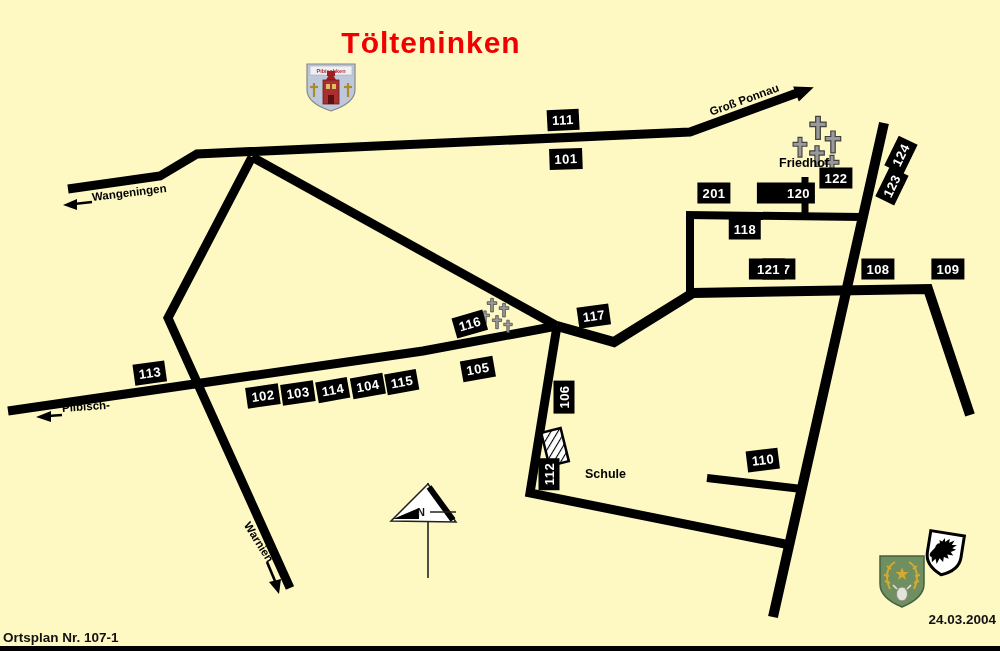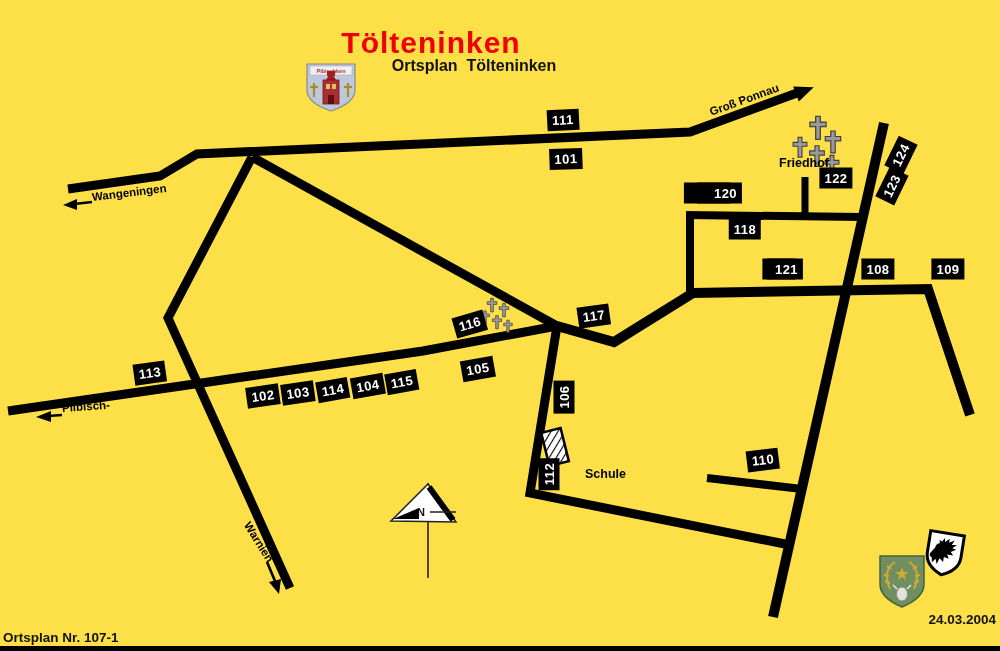--- a/index.html
+++ b/index.html
@@ -1,20 +1,20 @@
 <!DOCTYPE html>
 <html style="--road: #000000; --title: #f00000; --label-bg: #000000; --label-fg: #ffffff;"><head>
 <meta charset="utf-8">
 <style>
   :root{
     --road:#000000; --title:#f00000; --label-bg:#000000; --label-fg:#ffffff; --ink:#111111;
   }
   html,body{margin:0;padding:0;background:#ffffff;}
   .stage{
-    position:relative;width:1000px;height:651px;overflow:hidden;background:#fde047;
+    position:relative;width:1000px;height:651px;overflow:hidden;background:#fef9c3;
     font-family:"Liberation Sans","DejaVu Sans",sans-serif;color:var(--ink);
   }
   .stage svg{position:absolute;left:0;top:0;}
   .title{
     position:absolute;left:431px;top:26px;transform:translateX(-50%);
     font-size:30px;font-weight:bold;color:var(--title);letter-spacing:1px;white-space:pre;
   }
   .subtitle{
     position:absolute;left:474px;top:57px;transform:translateX(-50%);
     font-size:16px;font-weight:bold;white-space:pre;
@@ -150,21 +150,20 @@
       <path d="M897,589 l-4,-4 M907,589 l4,-4" stroke="#e3e3da" stroke-width="1.6" fill="none"></path>
     </g>
 
     <g transform="rotate(9 944 556)">
       <path d="M927,533 h34 v22 q0,13 -17,20 q-17,-7 -17,-20 z" fill="#ffffff" stroke="#000000" stroke-width="3"></path>
       <path d="M934,549 c0,-3 2,-5 4,-5 l-1,-3 3,1 2,-4 1,4 4,-4 0,4 5,-3 -2,5 5,-1 -4,4 4,1 -5,3 3,3 -6,0 2,4 -5,-1 0,5 -4,-3 -2,6 -2,-5 -3,4 -1,-5 c-2,0 -3,-2 -2,-4 z" fill="#000000"></path>
     </g>
   </svg>
 
   <div class="title">Tölteninken</div>
-  <div class="subtitle">Ortsplan  Tölteninken</div>
 
   <div id="roadNames">
       <div class="road-name" style="left: 710px; top: 112px; transform: translate(0px, -50%) rotate(-20deg);">Groß Ponnau</div>
       <div class="road-name" style="left: 92px; top: 197px; transform: translate(0px, -50%) rotate(-7deg);">Wangeningen</div>
       <div class="road-name" style="left: 62px; top: 408px; transform: translate(0px, -50%) rotate(-4deg);">Pilbisch-</div>
       <div class="road-name" style="left: 247px; top: 523px; transform: translate(0px, -50%) rotate(58deg);">Warnien</div>
     </div>
   <div id="numLabels">
       <div class="num-label" style="left: 566px; top: 159px; transform: translate(-50%, -50%) rotate(-2deg);">101</div>
       <div class="num-label" style="left: 563px; top: 120px; transform: translate(-50%, -50%) rotate(-3deg);">111</div>
@@ -174,26 +173,26 @@
       <div class="num-label" style="left: 368px; top: 386px; transform: translate(-50%, -50%) rotate(-10deg);">104</div>
       <div class="num-label" style="left: 402px; top: 382px; transform: translate(-50%, -50%) rotate(-10deg);">115</div>
       <div class="num-label" style="left: 478px; top: 369px; transform: translate(-50%, -50%) rotate(-10deg);">105</div>
       <div class="num-label" style="left: 150px; top: 373px; transform: translate(-50%, -50%) rotate(-8deg);">113</div>
       <div class="num-label" style="left: 470px; top: 324px; transform: translate(-50%, -50%) rotate(-16deg);">116</div>
       <div class="num-label" style="left: 594px; top: 316px; transform: translate(-50%, -50%) rotate(-8deg);">117</div>
       <div class="num-label" style="left: 564px; top: 397px; transform: translate(-50%, -50%) rotate(-90deg);">106</div>
       <div class="num-label" style="left: 549px; top: 474px; transform: translate(-50%, -50%) rotate(-90deg);">112</div>
       <div class="num-label" style="left: 763px; top: 460px; transform: translate(-50%, -50%) rotate(-7deg);">110</div>
       <div class="num-label" style="left: 779px; top: 269px; transform: translate(-50%, -50%) rotate(0deg);">107</div>
-      <div class="num-label" style="left: 785px; top: 269px; transform: translate(-50%, -50%) rotate(0deg); padding-left: 8px;">121</div>
+      <div class="num-label" style="left: 767px; top: 269px; transform: translate(-50%, -50%) rotate(0deg); padding-left: 8px;">121</div>
       <div class="num-label" style="left: 878px; top: 269px; transform: translate(-50%, -50%) rotate(0deg);">108</div>
       <div class="num-label" style="left: 919px; top: 269px; transform: translate(-50%, -50%) rotate(0deg); margin-left: 29px;">109</div>
       <div class="num-label" style="left: 714px; top: 229px; transform: translate(-50%, -50%) rotate(0deg); margin-left: 31px;">118</div>
       <div class="num-label" style="left: 714px; top: 193px; transform: translate(-50%, -50%) rotate(0deg);">201</div>
-      <div class="num-label" style="left: 713px; top: 193px; transform: translate(-50%, -50%) rotate(0deg); padding-left: 30px;">120</div>
+      <div class="num-label" style="left: 786px; top: 193px; transform: translate(-50%, -50%) rotate(0deg); padding-left: 30px;">120</div>
       <div class="num-label" style="left: 836px; top: 178px; transform: translate(-50%, -50%) rotate(0deg);">122</div>
       <div class="num-label" style="left: 892px; top: 186px; transform: translate(-50%, -50%) rotate(-64deg);">123</div>
       <div class="num-label" style="left: 901px; top: 155px; transform: translate(-50%, -50%) rotate(-64deg);">124</div>
     </div>
 
   <div class="place-label" id="friedhofLabel" style="left: 754px; top: 156px; padding-left: 25px;">Friedhof</div>
   <div class="place-label" id="schuleLabel" style="left: 566px; top: 467px; margin-left: 19px;">Schule</div>
 
   <div class="compass-n">N</div>
 

